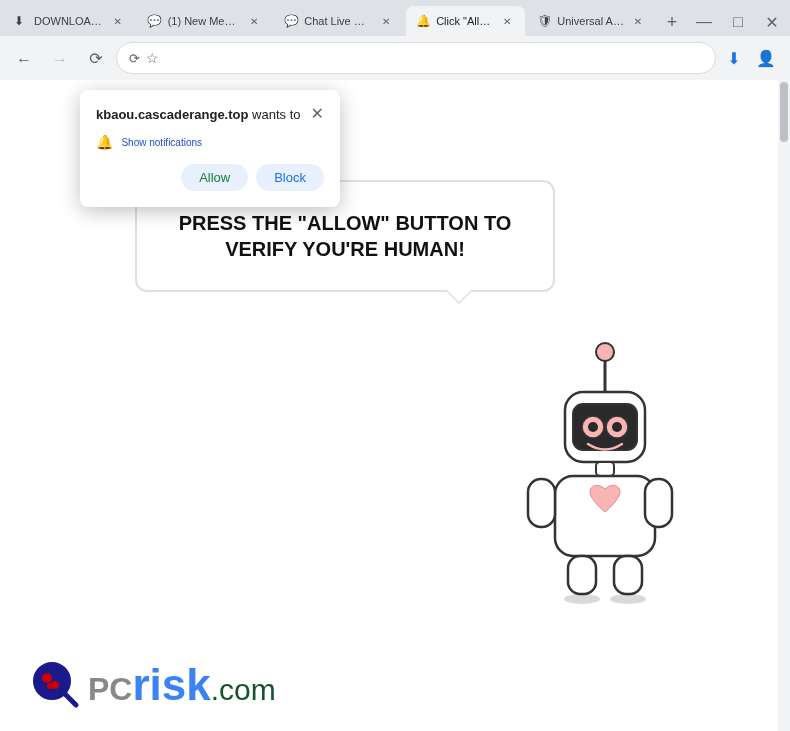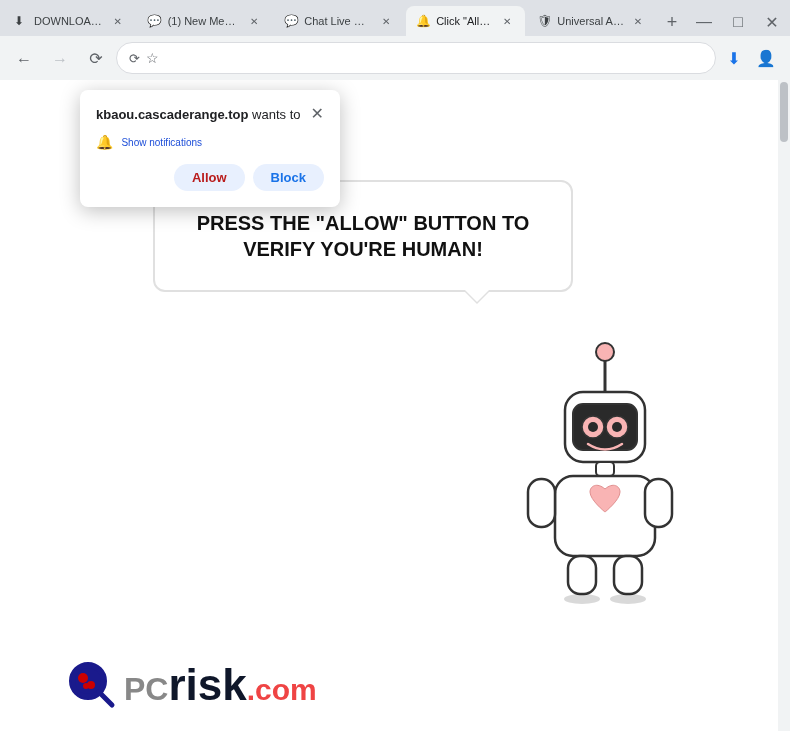--- a/index.html
+++ b/index.html
@@ -146,21 +146,20 @@
       align-items: center;
       gap: 2px;
     }
 
     
     .browser-viewport {
       background: #fff;
       position: relative;
       height: calc(731px - 80px);
       overflow: hidden;
-      padding-left: 36px;
     }
 
     
     .notification-popup {
       position: absolute;
       top: 10px;
       left: 80px;
       background: #fff;
       border-radius: 8px;
       box-shadow: 0 4px 20px rgba(0,0,0,0.25);
@@ -211,37 +210,37 @@
     }
 
     .popup-buttons {
       display: flex;
       justify-content: flex-end;
       gap: 8px;
     }
 
     .btn-allow {
       background: #e8f0fe;
-      color: #b91c1c;
+      color: #15803d;
       border: none;
       border-radius: 16px;
       padding: 6px 18px;
       font-size: 13px;
-      font-weight: 700;
+      font-weight: 400;
       cursor: pointer;
     }
 
     .btn-block {
       background: #e8f0fe;
       color: #1a73e8;
       border: none;
       border-radius: 16px;
       padding: 6px 18px;
       font-size: 13px;
-      font-weight: 700;
+      font-weight: 400;
       cursor: pointer;
     }
 
     
     .page-content {
       display: flex;
       flex-direction: column;
       align-items: center;
       padding: 40px 20px 20px;
       position: relative;
@@ -485,21 +484,21 @@
           <circle cx="22" cy="22" r="18" fill="#1a1a8c" stroke="#1a1a8c" stroke-width="2"></circle>
           <circle cx="22" cy="22" r="13" fill="#1a1a8c"></circle>
 
           <circle cx="17" cy="19" r="5" fill="#cc0000"></circle>
           <circle cx="25" cy="26" r="4" fill="#cc0000"></circle>
           <circle cx="20" cy="27" r="3" fill="#cc0000"></circle>
 
           <line x1="33" y1="33" x2="46" y2="46" stroke="#1a1a8c" stroke-width="5" stroke-linecap="round"></line>
         </svg>
         <div>
-          <span style="font-size:32px; font-weight:900; font-family:'Arial Black',Arial,sans-serif; color:#888;">PC</span><span style="font-size:44px; font-weight:900; font-family:'Arial Black',Arial,sans-serif; color:#0f172a;">risk</span><span style="font-size:30px; font-weight:700; font-family:'Arial Black',Arial,sans-serif; color:#ef4444;">.com</span>
+          <span style="font-size:32px; font-weight:900; font-family:'Arial Black',Arial,sans-serif; color:#888;">PC</span><span style="font-size:44px; font-weight:900; font-family:'Arial Black',Arial,sans-serif; color:#3b82f6;">risk</span><span style="font-size:30px; font-weight:400; font-family:'Arial Black',Arial,sans-serif; color:#14532d;">.com</span>
         </div>
       </div>
 
     </div>
 
     <div class="scrollbar">
       <div class="scrollbar-thumb"></div>
     </div>
 
   </div>

